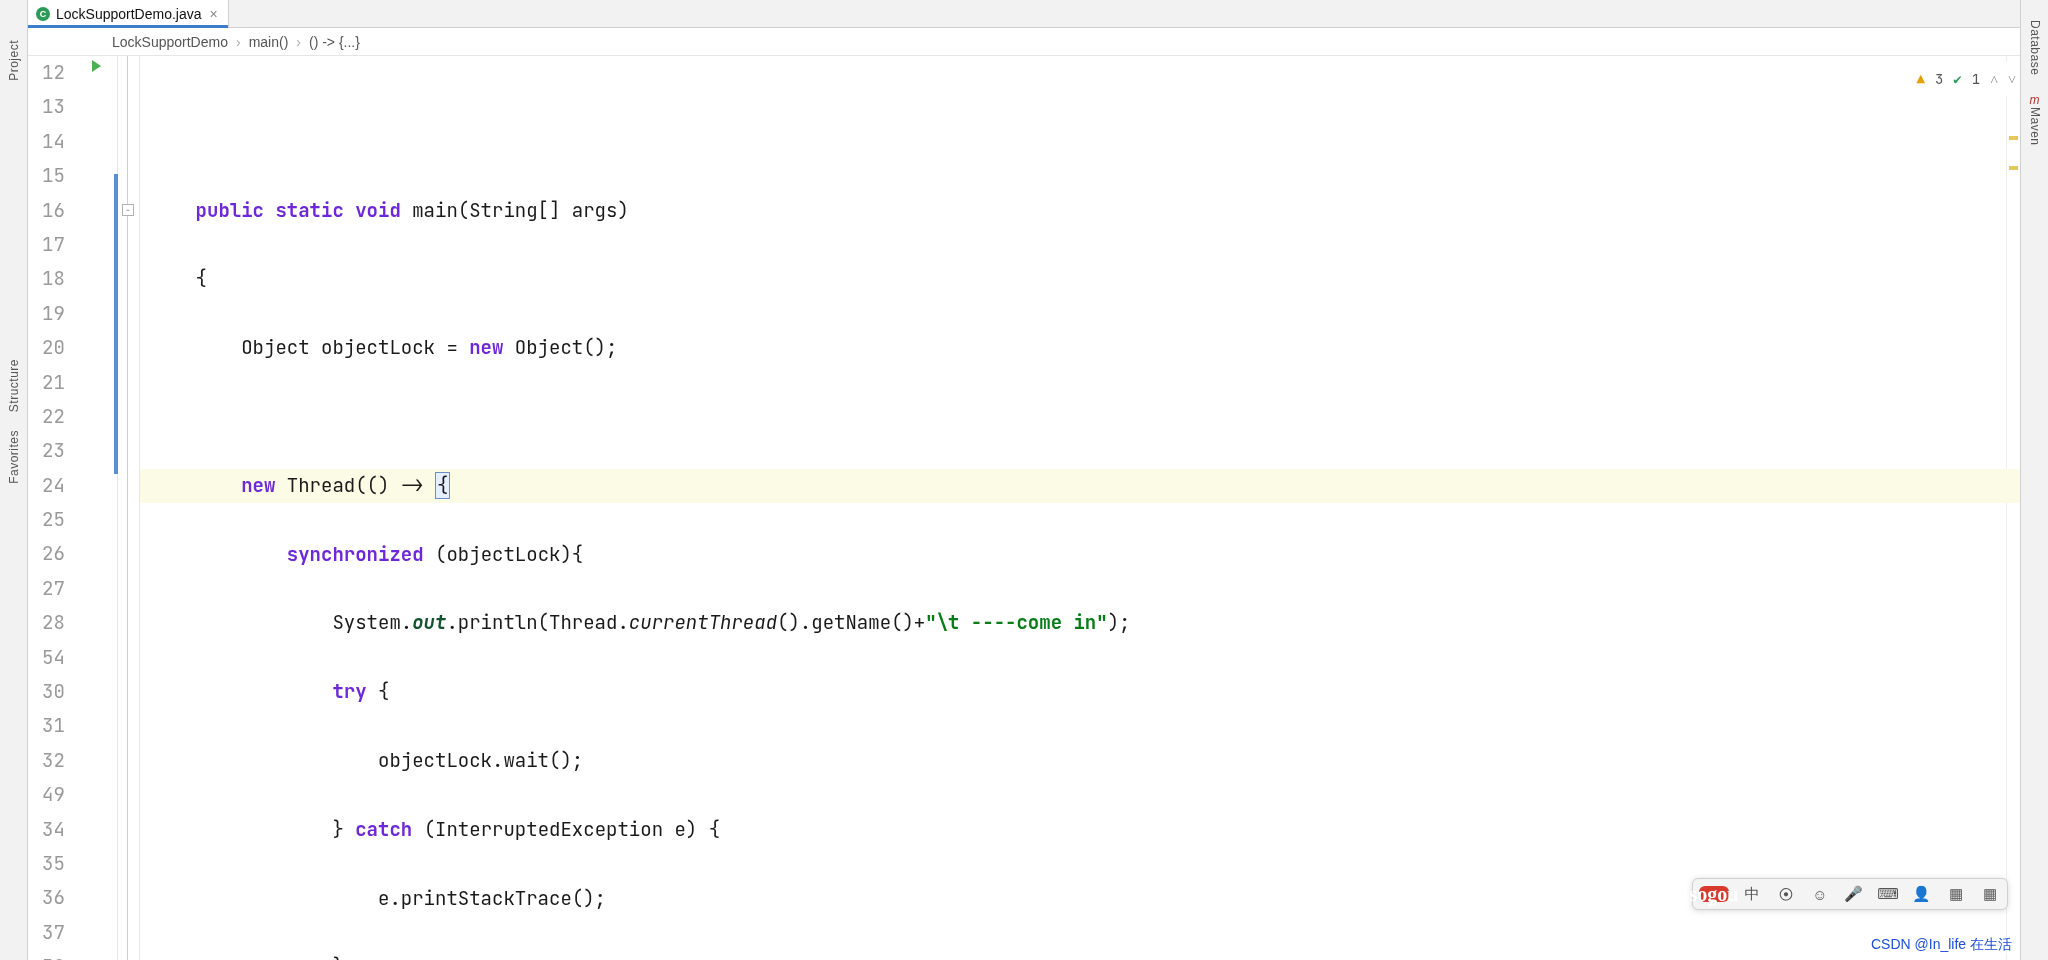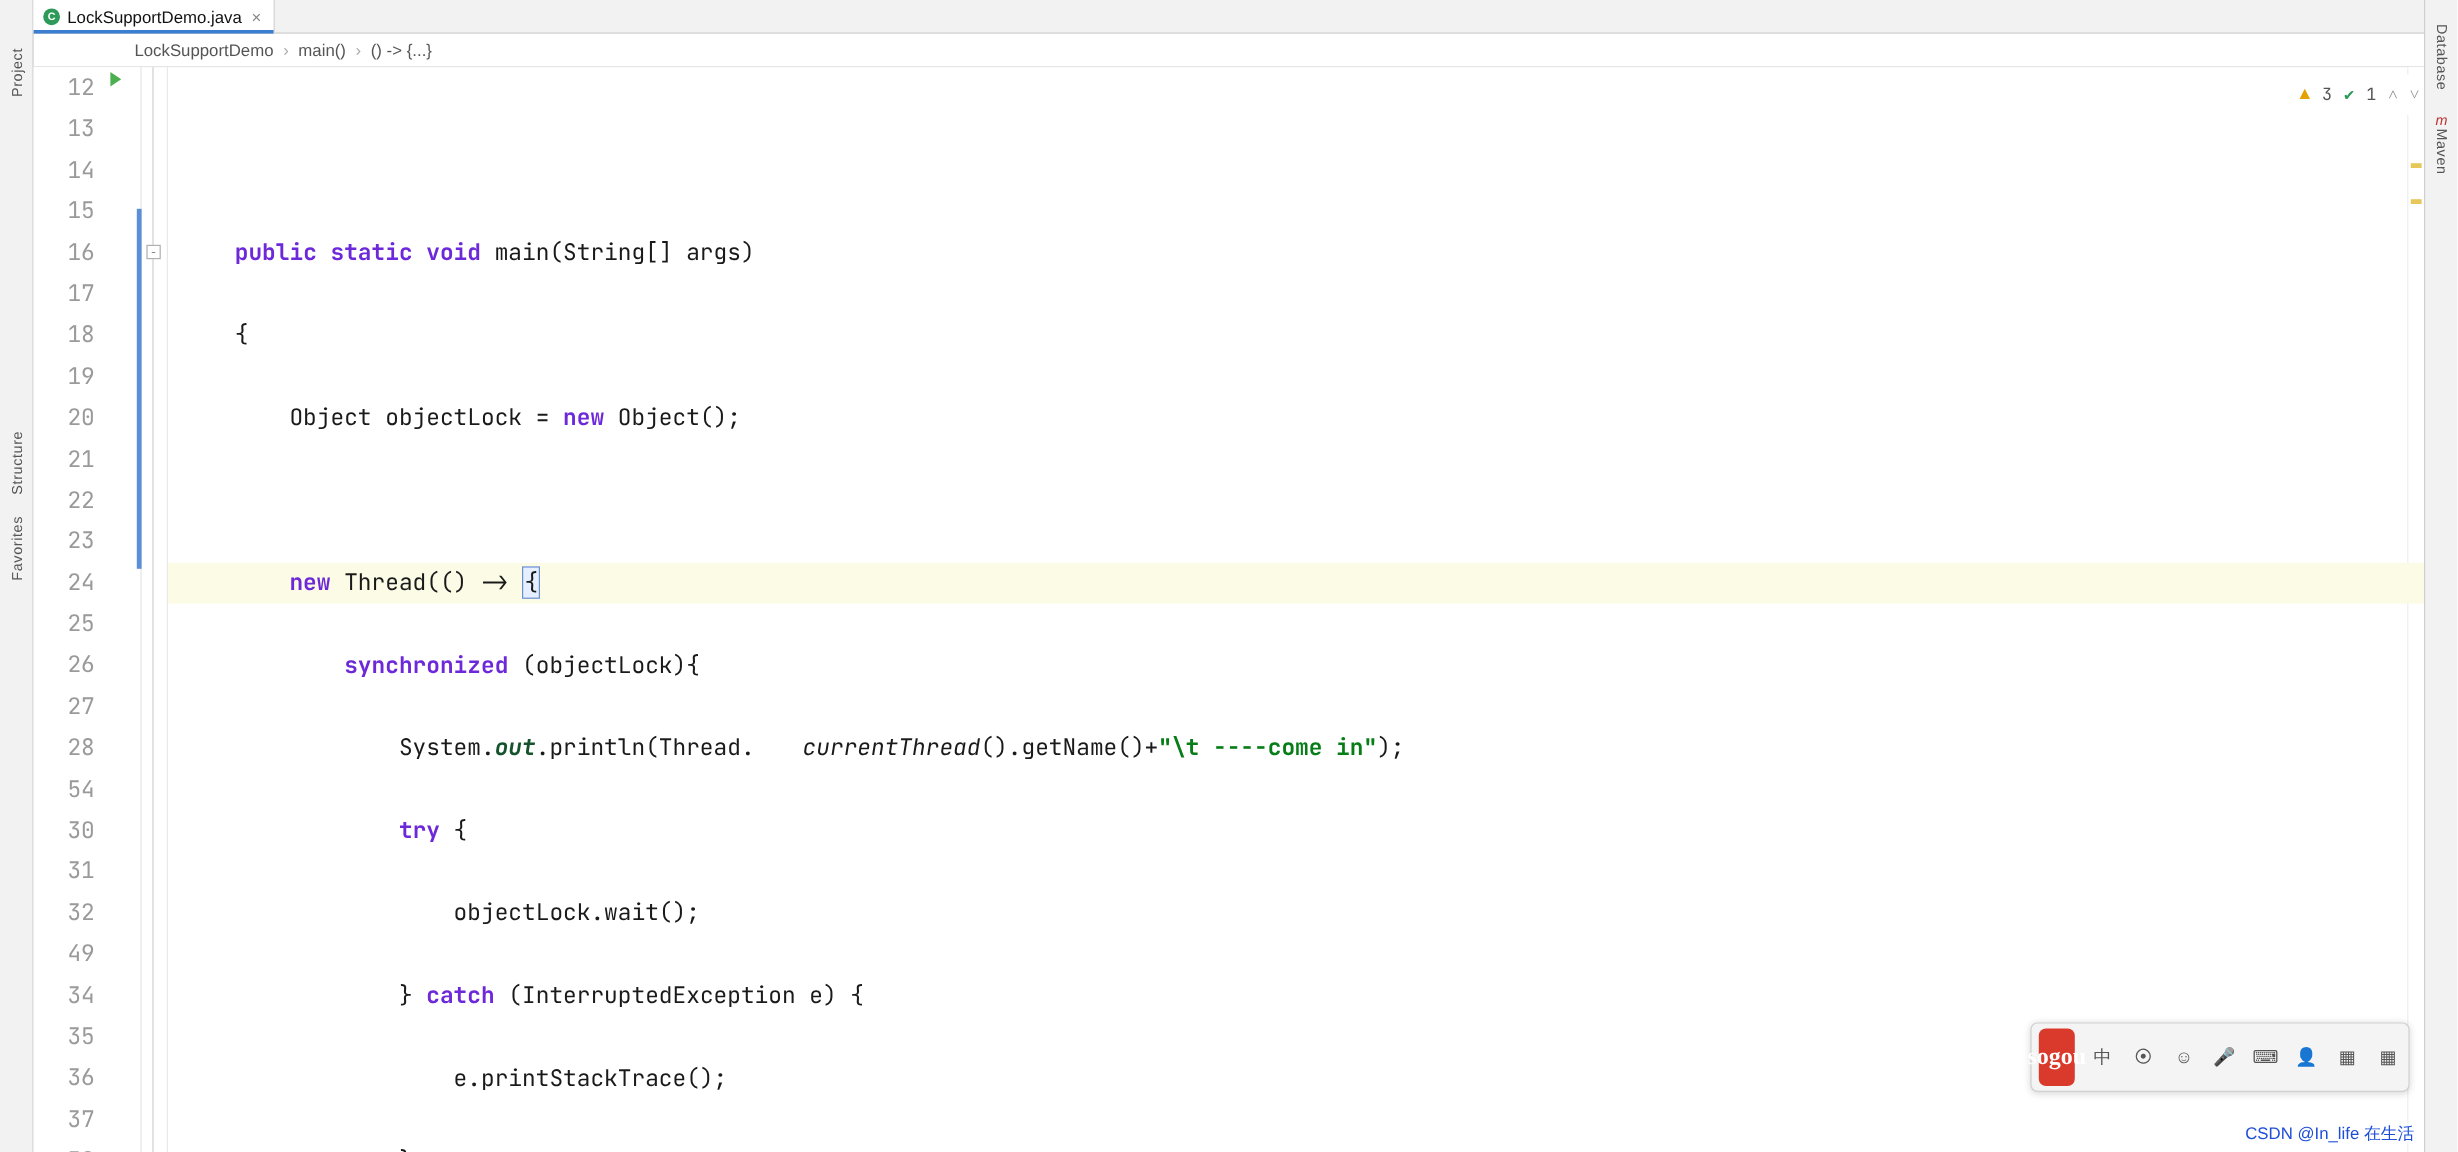--- a/index.html
+++ b/index.html
@@ -43,21 +43,21 @@
   .breadcrumbs .sep { margin: 0 8px; color: #aaa; }
 
   .editor {
     position: absolute; left: 28px; top: 56px; right: 28px; bottom: 0;
     display: flex; font-family: "JetBrains Mono","Consolas",monospace; font-size: 19px;
     line-height: 34.4px;
   }
 
   .gutter {
     width: 90px; background: #fff; border-right: 1px solid #e5e5e5;
-    text-align: right; color: #9a9a9a; padding-right: 38px; position: relative;
+    text-align: center; color: #9a9a9a; padding-right: 38px; position: relative;
     user-select: none;
   }
   .gutter .ln { height: 34.4px; position: relative; }
   .run-mark {
     position: absolute; right: -22px; top: 4px;
     width: 0; height: 0; border-left: 9px solid #4caf50; border-top: 6px solid transparent; border-bottom: 6px solid transparent;
   }
   .fold-col {
     width: 22px; position: relative; border-right: 1px solid #e8e8e8;
   }
@@ -75,21 +75,21 @@
     color: #1a1a1a;
   }
   .code .row { height: 34.4px; padding-left: 10px; position: relative; }
   .hl-line { background: #fcfbe6; }
   .caret-box { border:1px solid #6a8fcf; background:#e6efff; padding:0 1px;}
 
   
   .kw  { color:#6d28d9; font-weight:bold; }
   .str { color:#067d17; font-weight:bold; }
   .fld { color:#14532d; font-style:italic; font-weight:bold;}
-  .mth { font-style: italic; margin-left: 40px; }
+  .mth { font-style: italic; }
 
   .warn-strip {
     position:absolute; right:4px; top:6px; display:flex; align-items:center; gap:10px;
     font-size:14px; color:#555; z-index:5; background:#fff;
   }
   .warn-strip .w-ic { color:#e5a100; font-weight:bold;}
   .warn-strip .g-ic { color:#2e9a5a;}
   .warn-strip .arrow{ color:#888; cursor:pointer; }
 
   .marker-rail {
@@ -98,21 +98,21 @@
   .marker{ position:absolute; left:2px; right:2px; height:4px; }
   .mk-warn{ background:#e5c75a; }
 
   .floating-toolbar {
     position:absolute; right:40px; bottom:50px; display:flex; align-items:center;
     background:#f4f4f4; border:1px solid #d0d0d0; border-radius:6px; padding:4px 6px;
     gap:12px; box-shadow:0 1px 6px rgba(0,0,0,.15); z-index:10;
   }
   .floating-toolbar .tico { width:22px; height:22px; display:flex; align-items:center; justify-content:center; color:#555; cursor:pointer; font-size:15px;}
   .sogou{
-    width:30px; height:48px; border-radius:6px; background:#d93a2b; color:#fff;
+    width:30px; height:16px; border-radius:6px; background:#d93a2b; color:#fff;
     display:flex; align-items:center; justify-content:center; font-weight:bold; font-family:serif; font-size:20px;
   }
 
   .watermark {
     position:absolute; right:36px; bottom:6px; font-size:14px; color:#1d4ed8; z-index:4;
     background:rgba(255,255,255,.6);
   }
 
   
   .chg-blue { position:absolute; left:86px; width:4px; background:#5a8fd6;}

